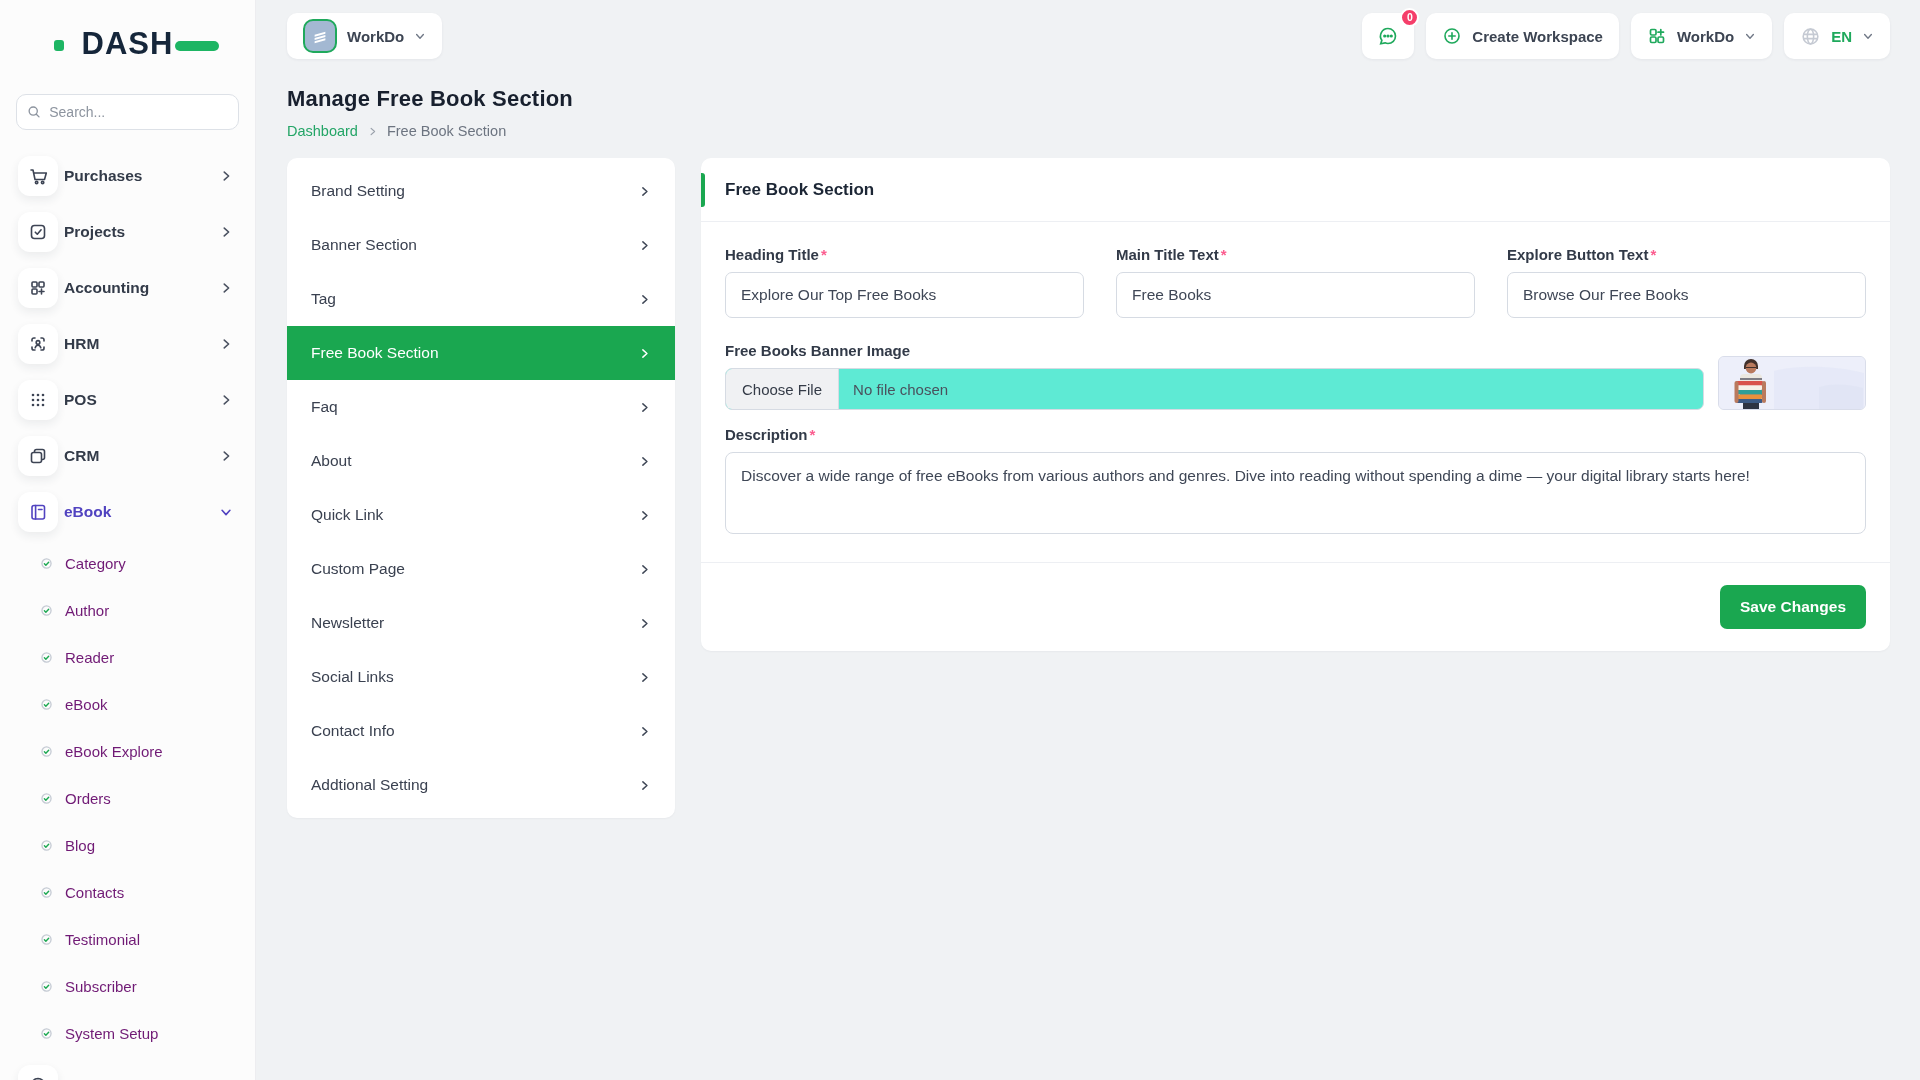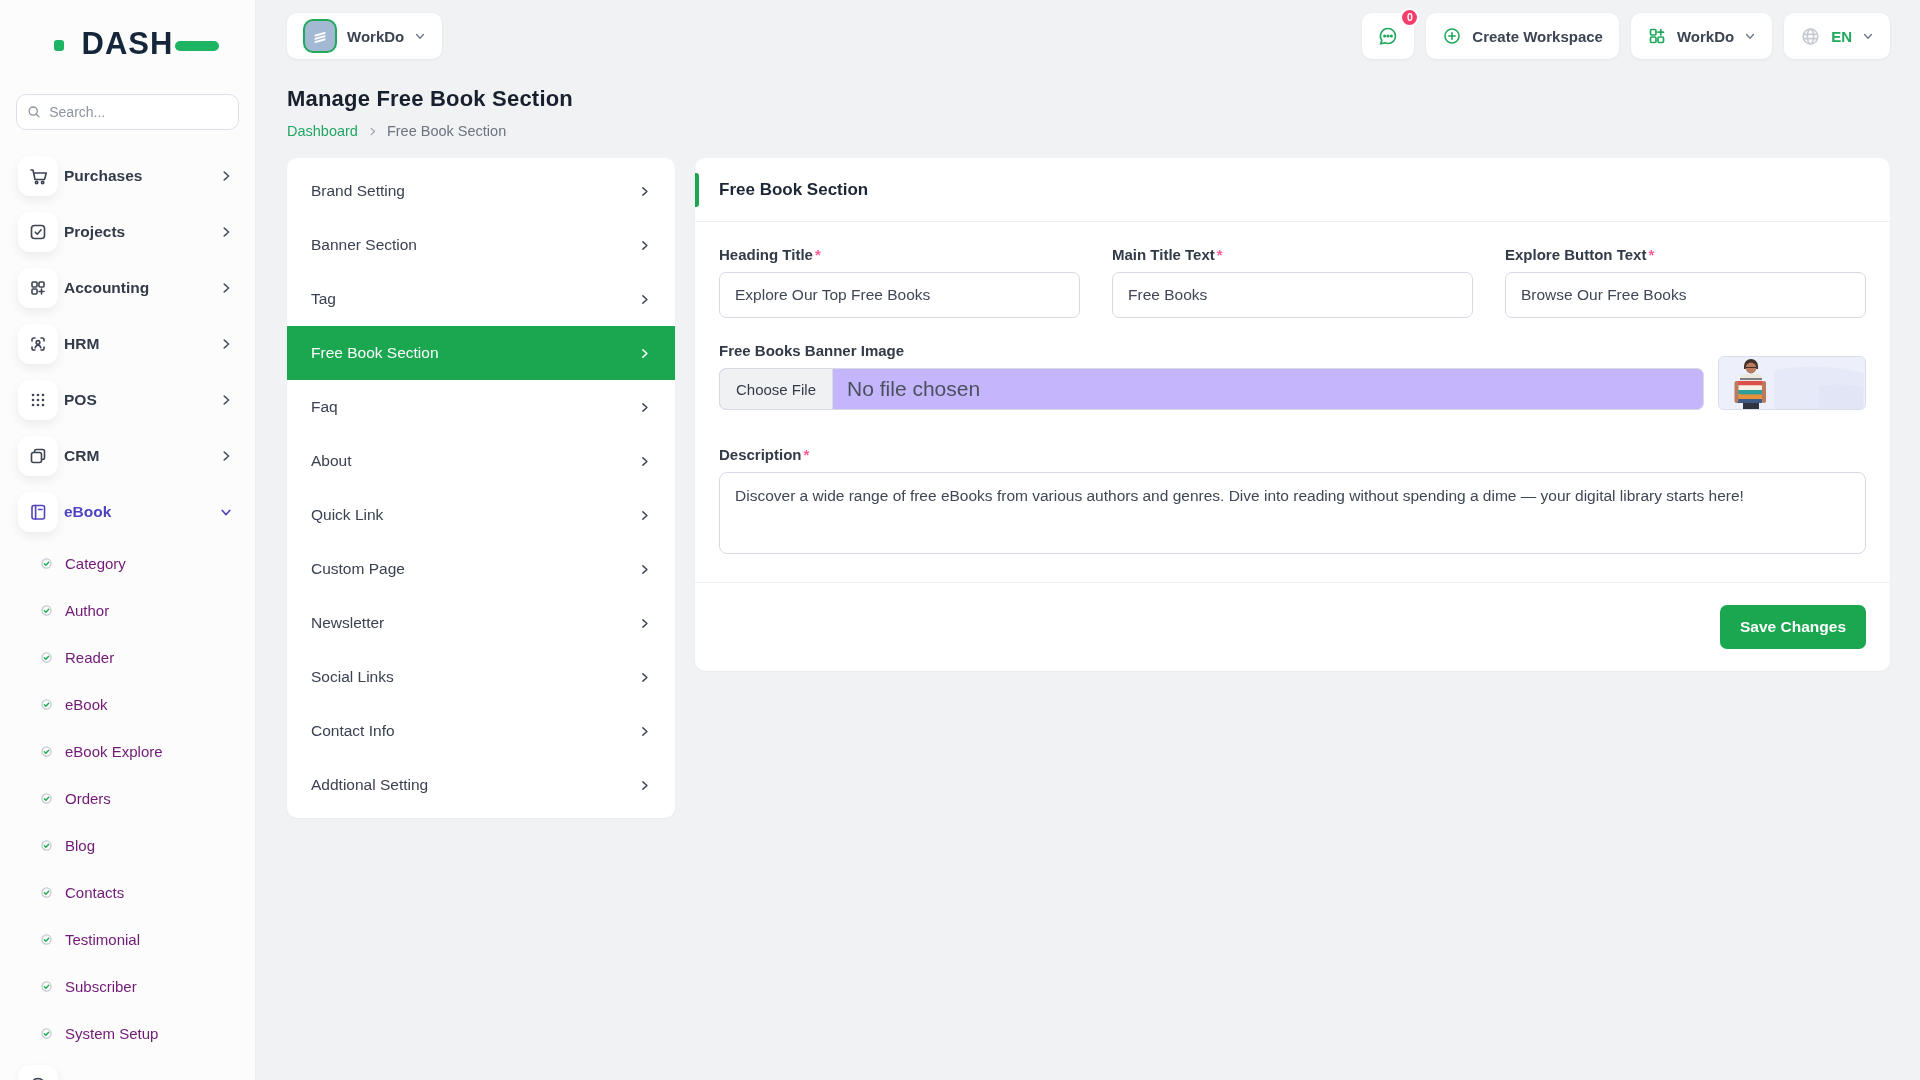--- a/index.html
+++ b/index.html
@@ -38,46 +38,46 @@
   .pill .chev{width:12px;height:12px;color:#707886}
   .lang-text{color:#1fa95c}
 
   .page-head{padding:26px 30px 0 31px}
   .page-title{font-size:22px;font-weight:700;color:#18202e;letter-spacing:.2px}
   .breadcrumb{margin-top:11px;display:flex;align-items:center;gap:9px;font-size:14.5px}
   .bc-link{color:#23a566;cursor:pointer;text-decoration:none}
   .bc-sep{width:11px;height:11px;color:#9aa1ab}
   .bc-current{color:#6c7480}
 
-  .content{display:flex;gap:20px;padding:19px 30px 0 31px;align-items:flex-start}
+  .content{display:flex;gap:26px;padding:19px 30px 0 31px;align-items:flex-start}
 
   
   .settings-nav{width:388px;flex:none;background:#fff;border-radius:10px;box-shadow:0 1px 2px rgba(16,24,40,.04);padding:6px 0;overflow:hidden}
   .set-item{height:54px;display:flex;align-items:center;justify-content:space-between;padding:0 24px;font-size:15.5px;color:#3a4150;cursor:pointer}
   .set-item .chev{width:13px;height:13px;color:#3f4756}
   .set-item.active{background:#1aa750;color:#fff}
   .set-item.active .chev{color:#fff}
 
   
   .form-card{flex:1;background:#fff;border-radius:10px;box-shadow:0 1px 2px rgba(16,24,40,.04);min-width:0}
   .card-header{position:relative;height:64px;display:flex;align-items:center;padding:0 24px;border-bottom:1px solid #edeff3}
   .card-header::before{content:"";position:absolute;left:0;top:15px;width:4px;height:34px;background:#1aa750;border-radius:0 3px 3px 0}
   .card-title{font-size:17px;font-weight:700;color:#1c2635}
   .card-body{padding:24px 24px 0}
   .fields-grid{display:grid;grid-template-columns:1fr 1fr 1fr;column-gap:32px;margin-bottom:24px}
   .field-label{display:block;font-size:15px;font-weight:600;color:#323a48;margin-bottom:9px}
   .req{color:#fb5d8f;margin-left:2px}
   .text-input{width:100%;height:46px;border:1px solid #d6dbe3;border-radius:7px;padding:0 15px;font-size:15.5px;color:#3f4756;background:#fff;font-family:inherit;outline:none}
   .banner-row{display:flex;align-items:flex-end;gap:14px}
   .banner-left{flex:1;min-width:0}
-  .file-box{height:42px;border:1px solid #d6dbe3;border-radius:7px;background:#c4b5fd;display:flex;align-items:center;overflow:hidden;cursor:pointer}
+  .file-box{height:42px;border:1px solid #d6dbe3;border-radius:7px;background:#5eead4;display:flex;align-items:center;overflow:hidden;cursor:pointer}
   .file-btn{height:100%;padding:0 16px;background:#f0f1f3;border-right:1px solid #d6dbe3;font-size:15px;color:#343b47;display:flex;align-items:center;flex:none}
-  .file-text{padding:0 14px;font-size:21px;color:#4a515d}
+  .file-text{padding:0 14px;font-size:15px;color:#4a515d}
   .thumb{width:148px;height:54px;flex:none;border:1px solid #d9ddea;border-radius:6px;overflow:hidden;background:#edeffa}
-  .desc-wrap{margin-top:36px}
+  .desc-wrap{margin-top:16px}
   .textarea{width:100%;height:82px;border:1px solid #d6dbe3;border-radius:8px;padding:11px 15px;font-size:15.5px;line-height:1.5;color:#3f4756;resize:none;font-family:inherit;outline:none;display:block}
   .card-footer{margin-top:28px;border-top:1px solid #edeff3;padding:22px 24px;display:flex;justify-content:flex-end}
   .save-btn{height:44px;padding:0 20px;background:#1aa750;color:#fff;border:0;border-radius:7px;font-size:15.5px;font-weight:600;cursor:pointer;font-family:inherit}
 
   svg{display:block}
 </style>
 </head>
 <body>
 
 <svg width="0" height="0" style="position:absolute">

